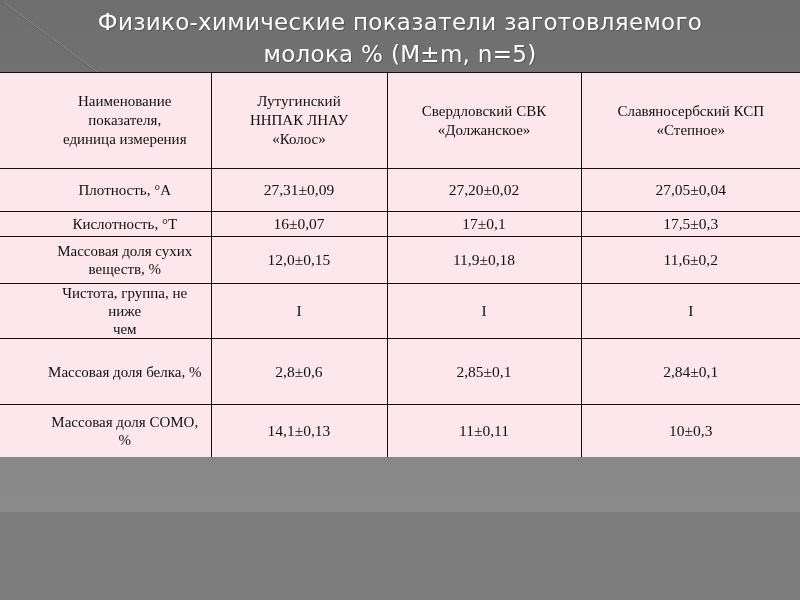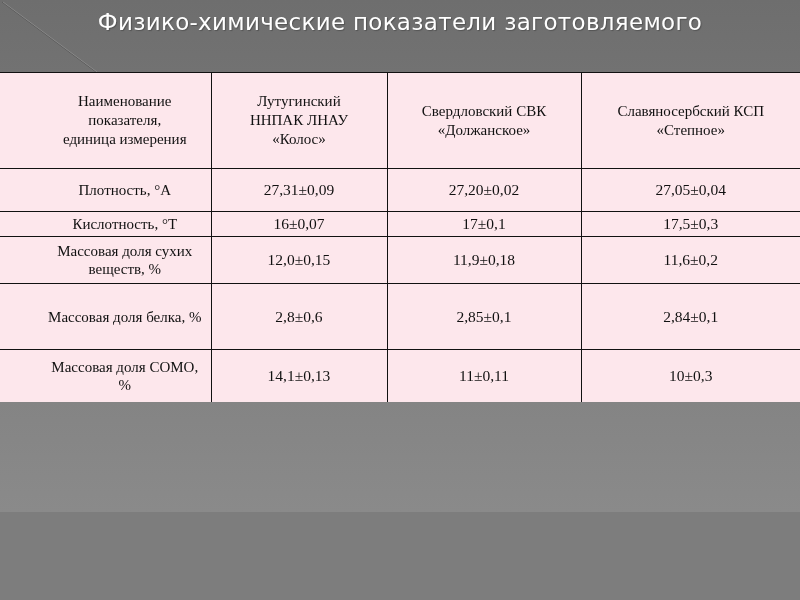--- a/index.html
+++ b/index.html
@@ -67,20 +67,21 @@
 <body>
 
 <div class="slide">
   <svg class="diag" viewBox="0 0 800 72" preserveAspectRatio="none">
     <line x1="2" y1="2" x2="96" y2="72" stroke="#5a5a5a" stroke-width="1"></line>
     <line x1="3" y1="2" x2="97" y2="72" stroke="#9a9a9a" stroke-width="0.6"></line>
   </svg>
 
   <h1 class="title">
     <span>Физико-химические показатели заготовляемого</span><br>
+    <span>молока % (M±m, n=5)</span>
   </h1>
 
   <table class="data">
     <colgroup>
       <col style="width:211px">
       <col style="width:176px">
       <col style="width:194px">
       <col style="width:219px">
     </colgroup>
     <tbody>
@@ -122,20 +123,29 @@
     <tr style="height:47px">
       <td class="label">
         <span>Массовая доля сухих</span><br>
         <span>веществ, %</span>
       </td>
       <td>12,0±0,15</td>
       <td>11,9±0,18</td>
       <td>11,6±0,2</td>
     </tr>
 
+    <tr style="height:51px">
+      <td class="label">
+        <span>Чистота, группа, не ниже</span><br>
+        <span>чем</span>
+      </td>
+      <td>I</td>
+      <td>I</td>
+      <td>I</td>
+    </tr>
 
 
 
     <tr style="height:66px">
       <td class="label">Массовая доля белка, %</td>
       <td>2,8±0,6</td>
       <td>2,85±0,1</td>
       <td>2,84±0,1</td>
     </tr>
 

